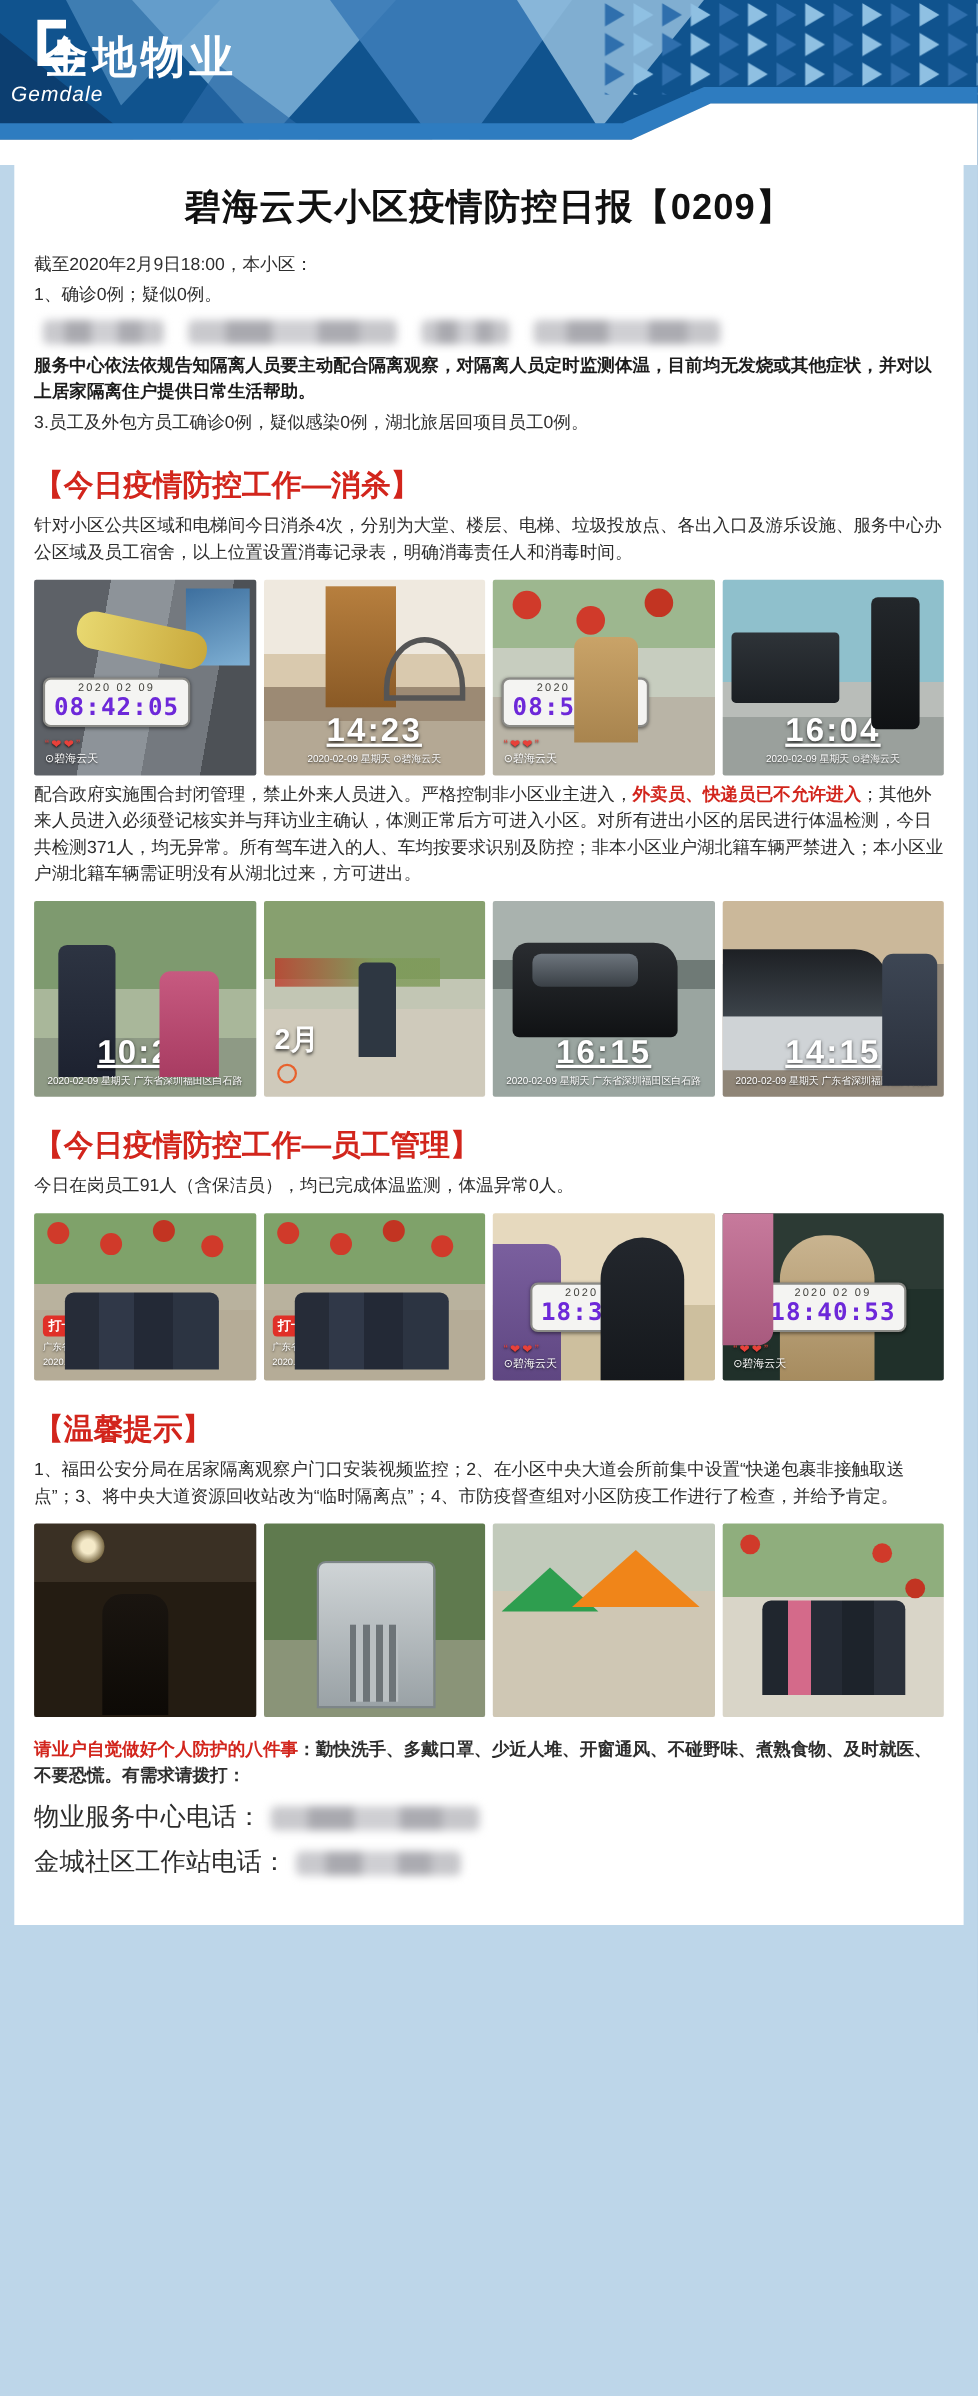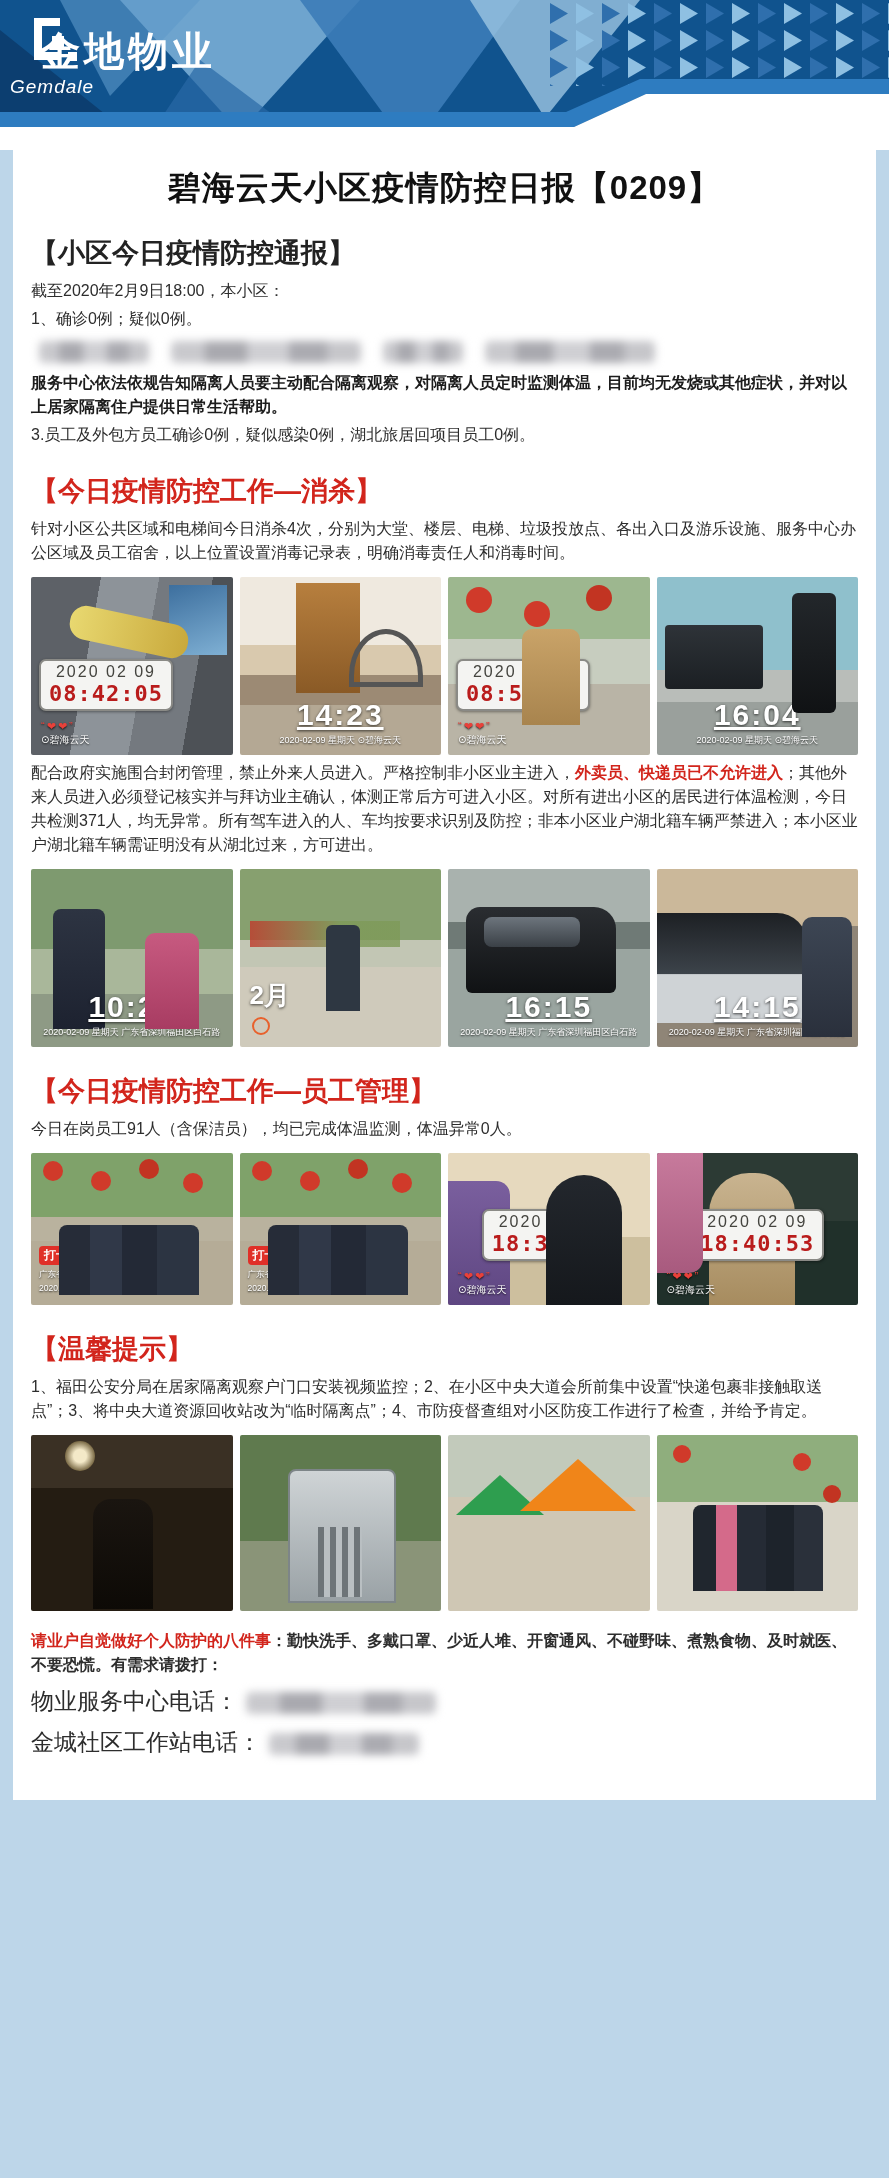--- a/index.html
+++ b/index.html
@@ -75,22 +75,22 @@
   .p-booth:after{content:"";position:absolute;left:78px;top:92px;width:44px;height:70px;background:repeating-linear-gradient(90deg,#6d7478 0 6px,#b9bfc2 6px 12px);}
   .p-tents     { background:linear-gradient(180deg,#c2cabb 0 35%,#cfc7b4 35%); }
   .p-tents:before{content:"";position:absolute;left:8px;top:40px;width:0;height:0;border-left:44px solid transparent;border-right:44px solid transparent;border-bottom:40px solid #2e9e4f;}
   .p-tents:after{content:"";position:absolute;right:14px;top:24px;width:0;height:0;border-left:58px solid transparent;border-right:58px solid transparent;border-bottom:52px solid #f08519;}
   .p-inspect   { background:linear-gradient(180deg,#8fae7d 0 38%,#d9d5c8 38%); }
   .p-inspect:before{content:"";position:absolute;left:16px;top:10px;width:18px;height:18px;border-radius:50%;background:#d03a2a;box-shadow:120px 8px 0 #d03a2a,150px 40px 0 #c23422;}
   .p-inspect:after{content:"";position:absolute;left:36px;top:70px;width:130px;height:86px;background:linear-gradient(90deg,#20262e 0 18%,#d46a8a 18% 34%,#252b35 34% 56%,#1d232b 56% 78%,#2a303a 78%);border-radius:8px 8px 0 0;}
 
   
   .stamp-clock { position:absolute; left:8px; bottom:44px; background:#f4f4f2; border:2px solid #8a8a86; border-radius:7px; padding:2px 8px 3px 8px; text-align:center; box-shadow:0 1px 3px rgba(0,0,0,.4); }
-  .clock-date { font-size:16px; color:#44443f; letter-spacing:2px; }
-  .clock-time { font-family:"DejaVu Sans Mono","Liberation Mono",monospace; font-size:22px; font-weight:bold; color:#b91c1c; letter-spacing:1px; }
+  .clock-date { font-size:10px; color:#44443f; letter-spacing:2px; }
+  .clock-time { font-family:"DejaVu Sans Mono","Liberation Mono",monospace; font-size:22px; font-weight:bold; color:#6d28d9; letter-spacing:1px; }
   .stamp-under { position:absolute; left:10px; bottom:8px; color:#fff; font-size:10px; text-shadow:0 1px 2px rgba(0,0,0,.8); }
   .hearts { color:#e8413a; font-size:11px; letter-spacing:2px; display:block; }
   .stamp-clock.center { left:50%; transform:translateX(-50%); }
 
   .stamp-plain { position:absolute; left:0; right:0; bottom:8px; text-align:center; color:#fff; }
   .plain-time { font-size:30px; font-weight:bold; text-shadow:0 1px 3px rgba(0,0,0,.7); letter-spacing:2px;text-decoration:underline; }
   .plain-caption { font-size:9px; margin-top:2px; text-shadow:0 1px 2px rgba(0,0,0,.8); }
 
   .stamp-month { position:absolute; left:10px; bottom:34px; color:#fff; font-size:26px; font-weight:bold; text-shadow:0 1px 3px rgba(0,0,0,.7); }
   .month-sub { position:absolute; left:12px; bottom:12px; width:18px; height:18px; border:2px solid #e8612c; border-radius:50%; }
@@ -137,21 +137,20 @@
       </svg>
       <span class="logo-text-cn">金地物业</span>
     </div>
     <div class="logo-en">Gemdale</div>
   </div>
 
   <div class="card">
 
     <div class="title">碧海云天小区疫情防控日报【0209】</div>
 
-    <div class="sec-head">【小区今日疫情防控通报】</div>
     <div class="para">截至2020年2月9日18:00，本小区：</div>
     <div class="para">1、确诊0例；疑似0例。</div>
     <div class="blurline">
       <span class="blob w110"></span>
         <span class="blob w190"></span>
         <span class="blob w80"></span>
         <span class="blob w170"></span>
     </div>
     <div class="para bold">服务中心依法依规告知隔离人员要主动配合隔离观察，对隔离人员定时监测体温，目前均无发烧或其他症状，并对以上居家隔离住户提供日常生活帮助。</div>
     <div class="para">3.员工及外包方员工确诊0例，疑似感染0例，湖北旅居回项目员工0例。</div>

